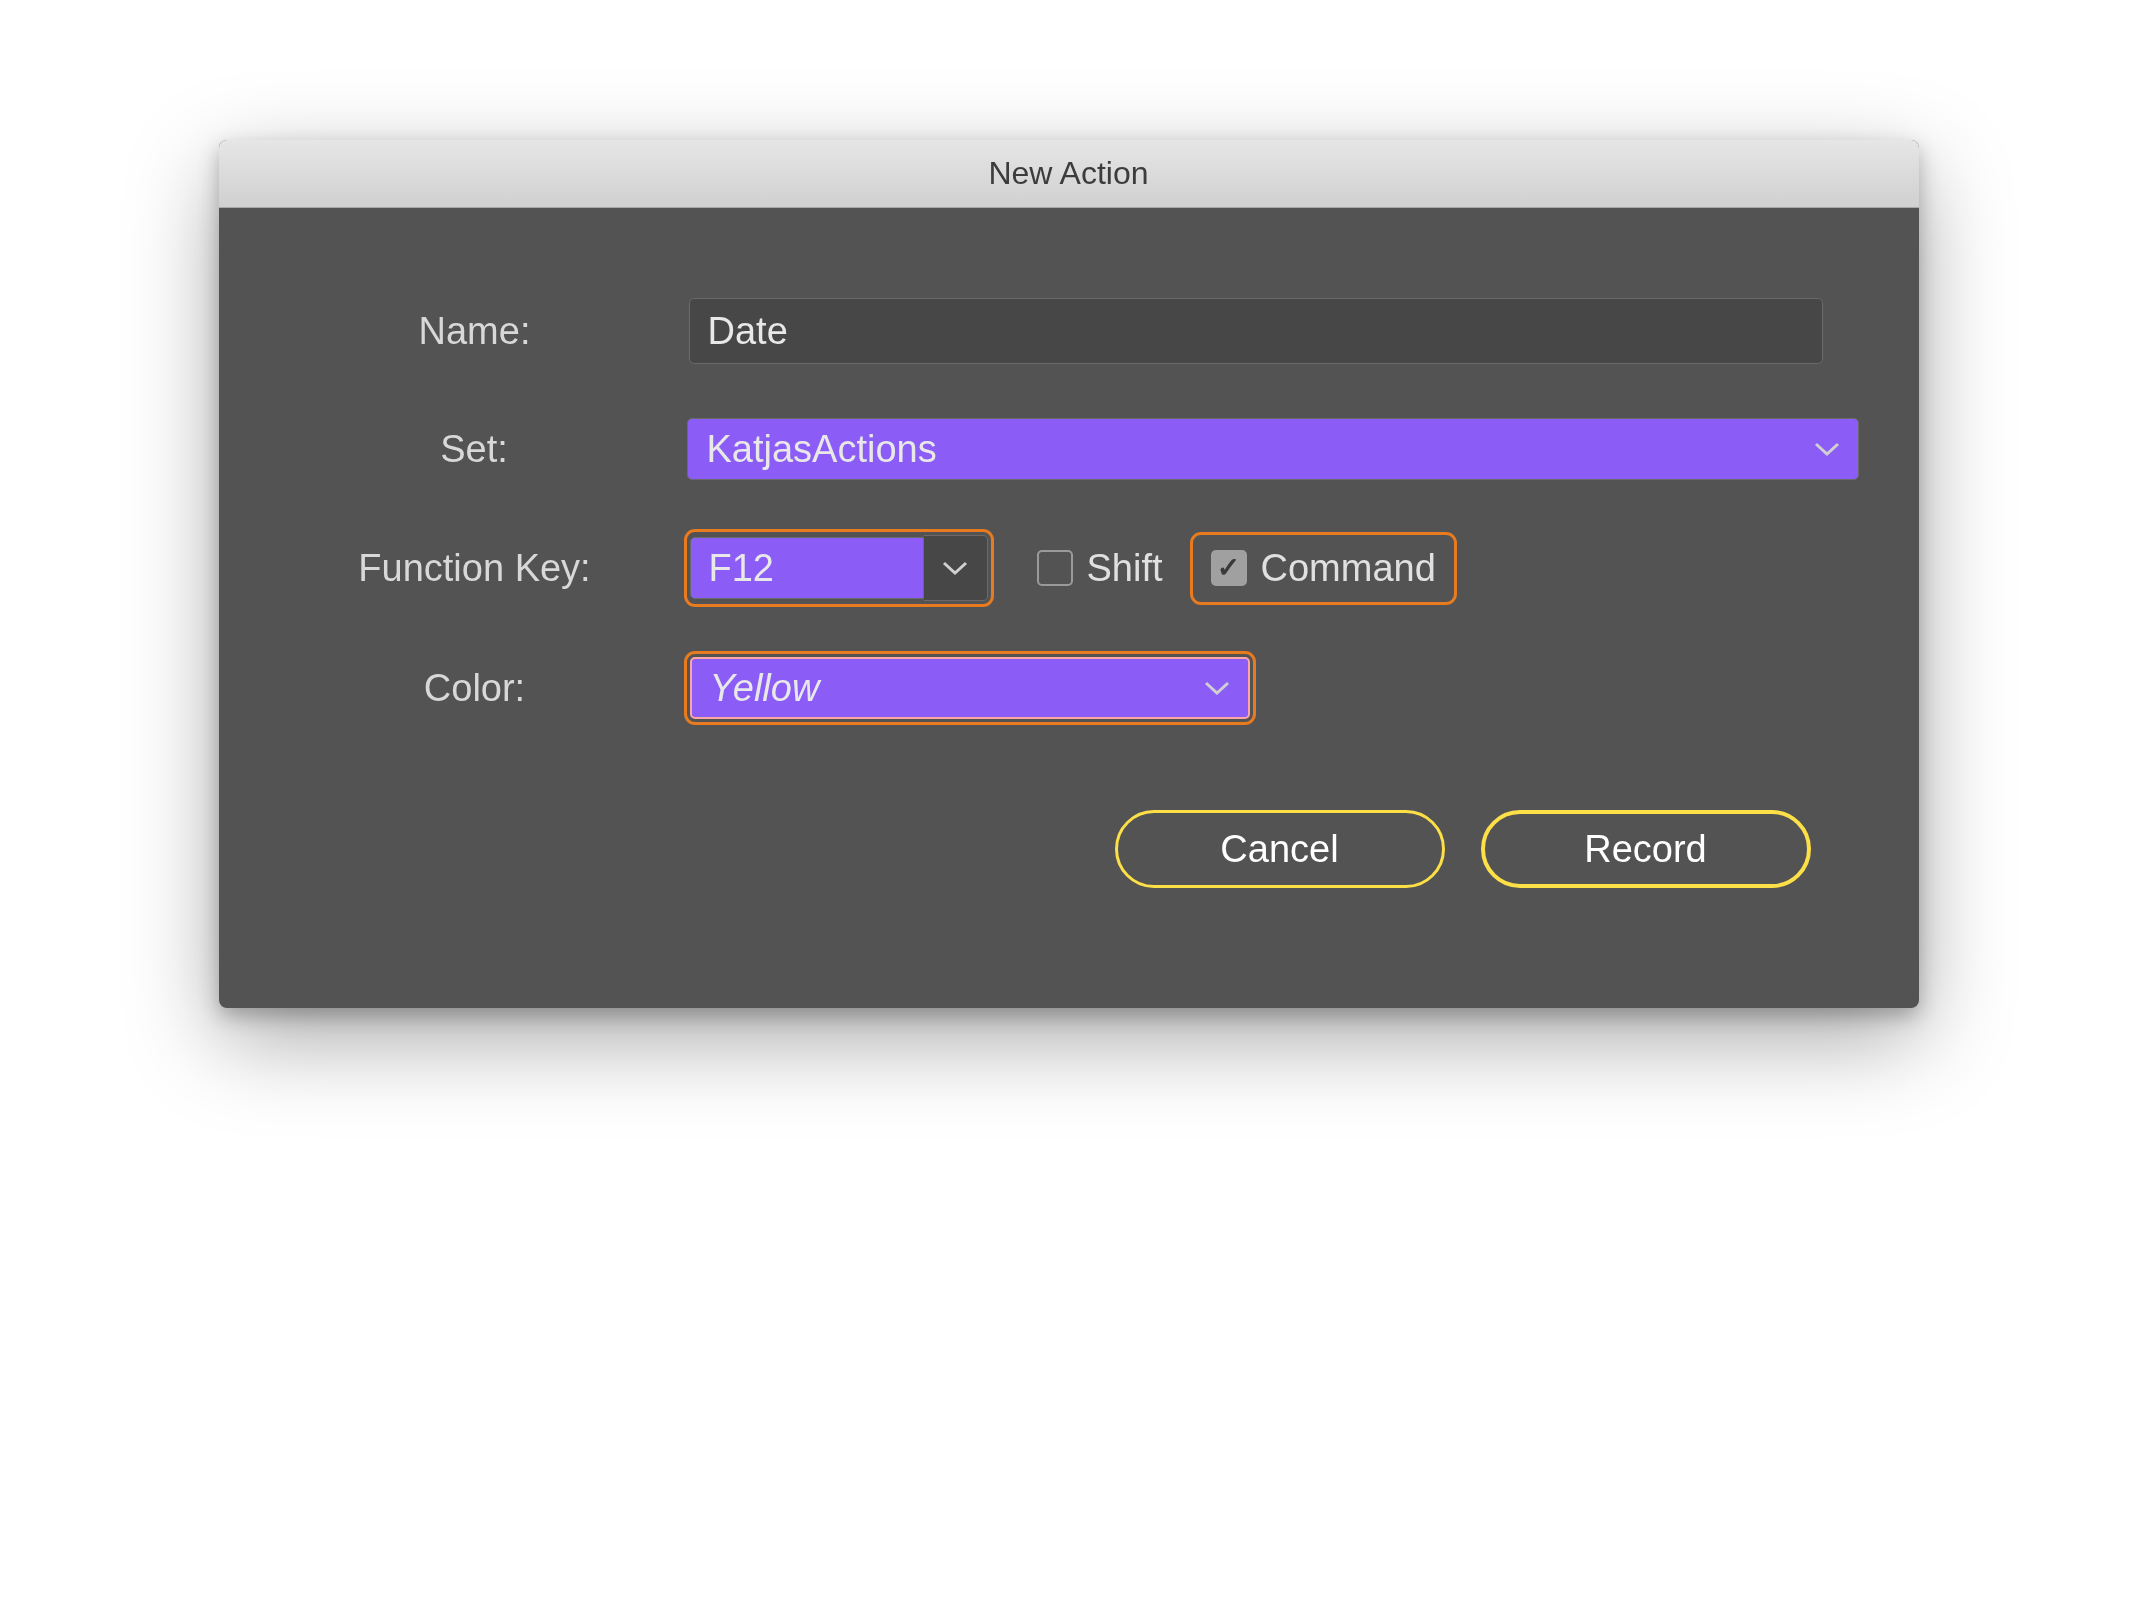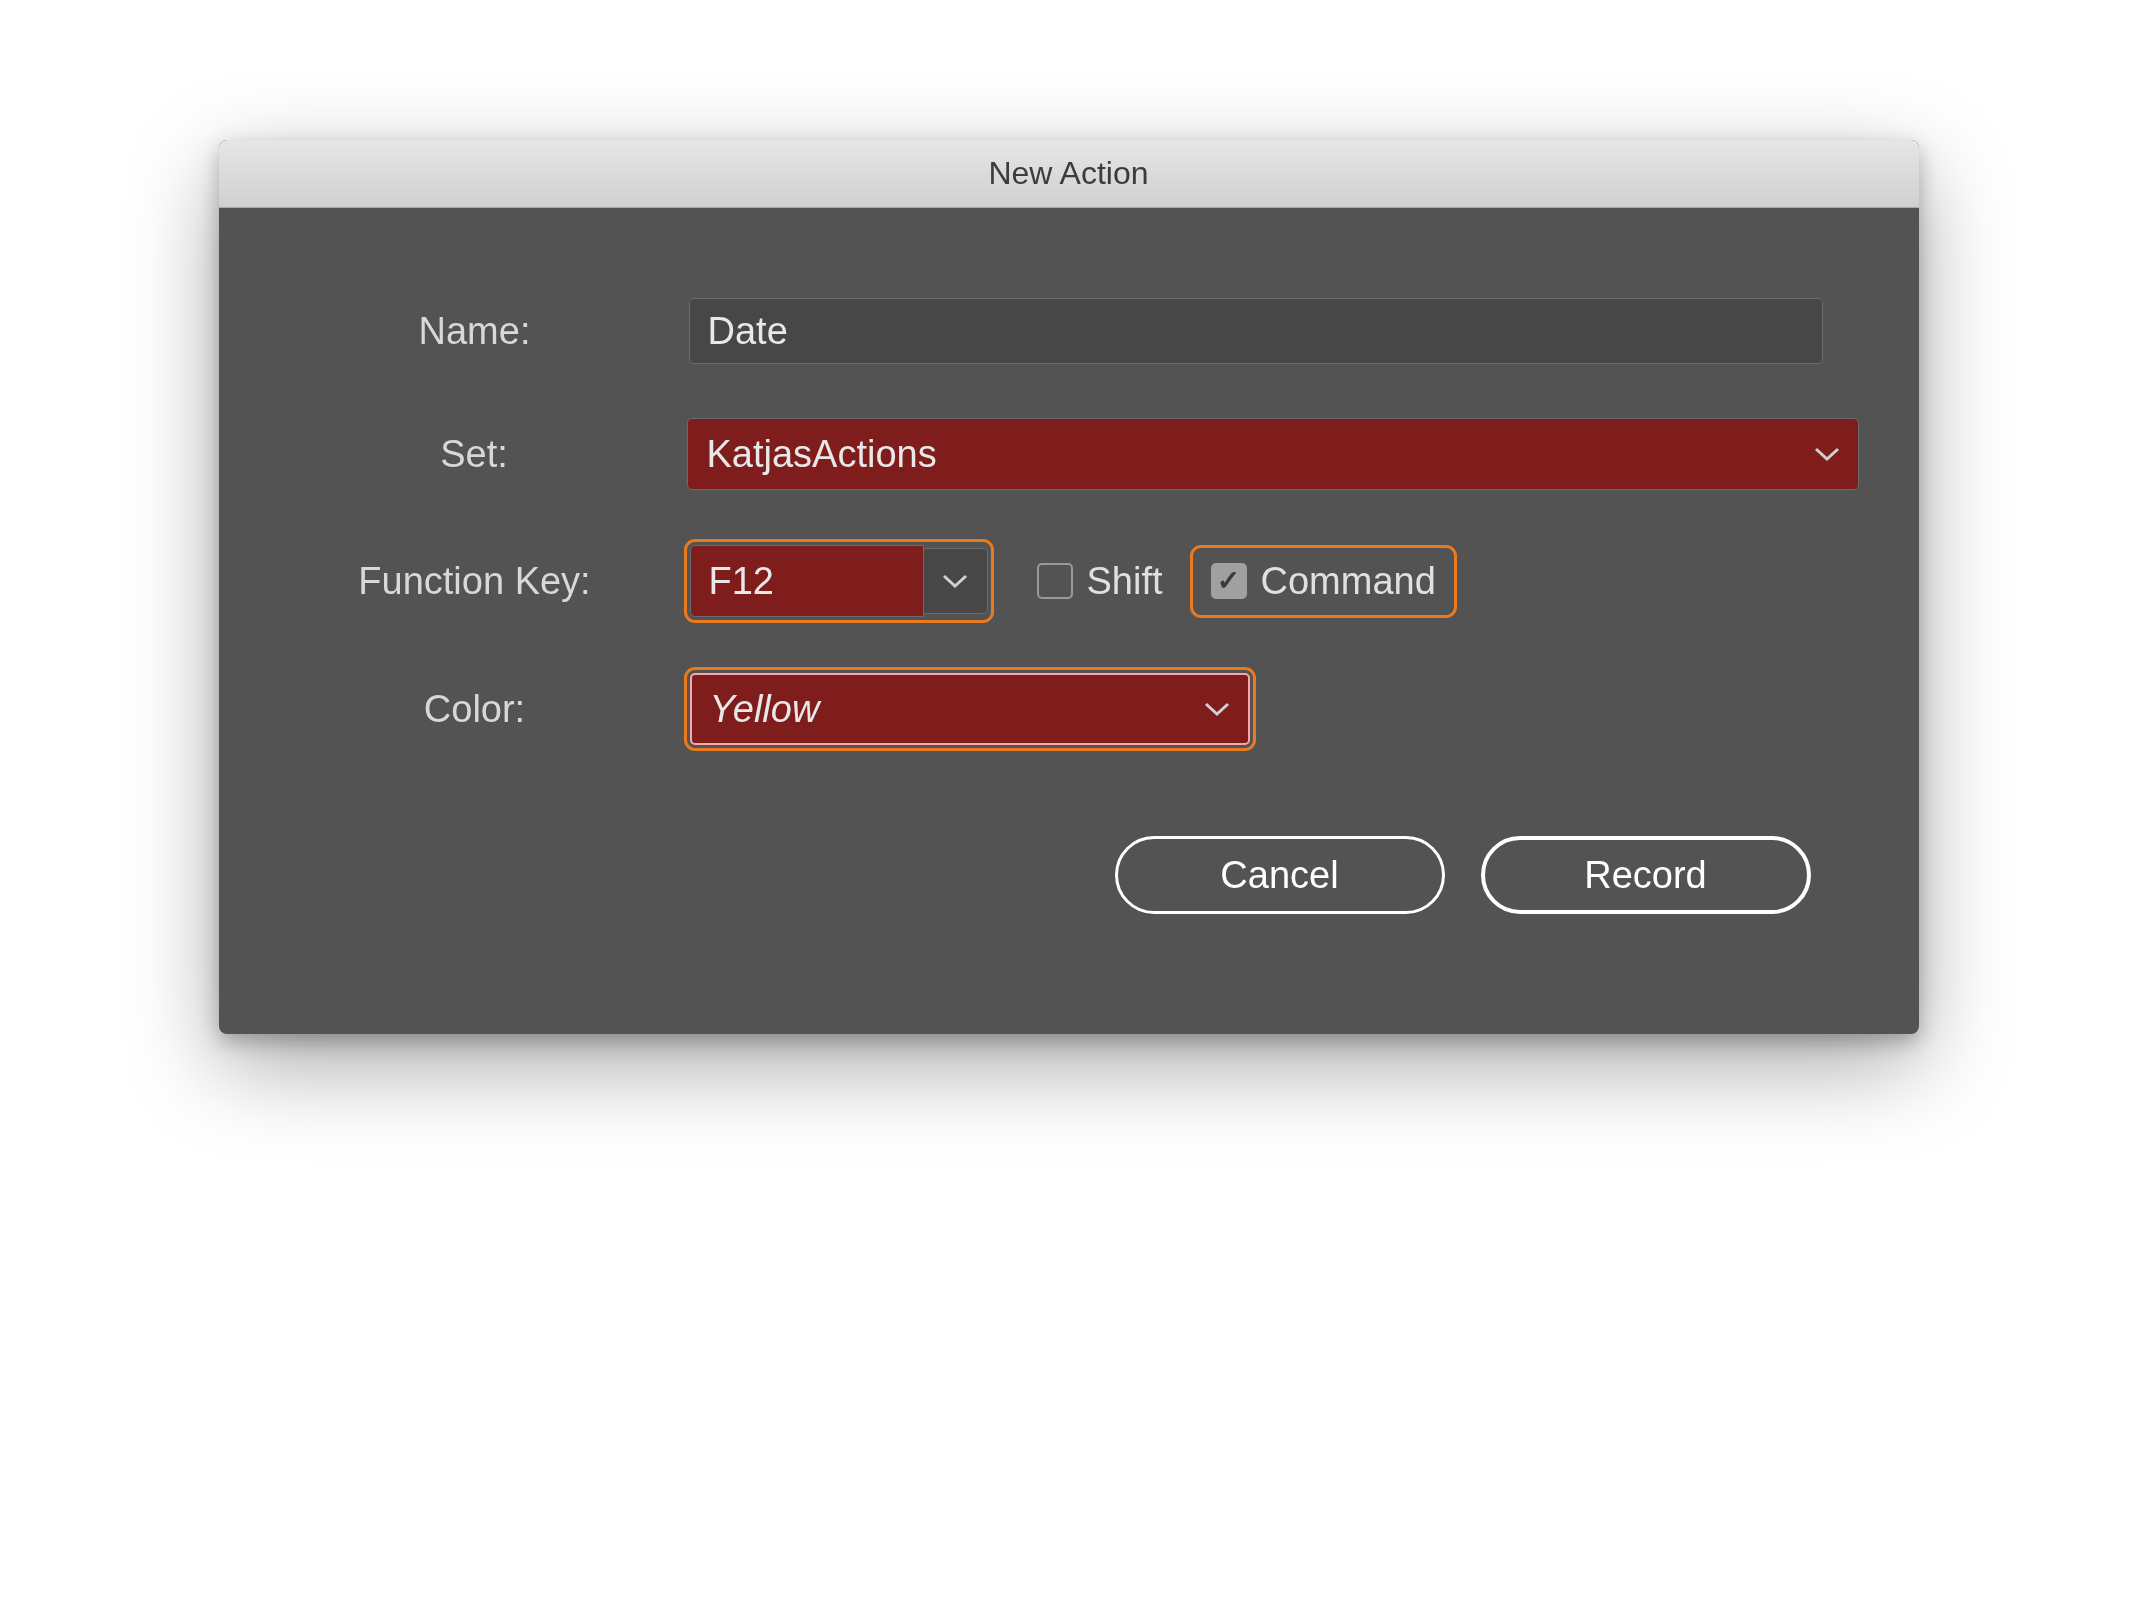--- a/index.html
+++ b/index.html
@@ -62,22 +62,22 @@
       background: #474747;
       border: 1px solid #6a6a6a;
       border-radius: 5px;
       color: #e8e8e8;
       font-size: 38px;
       padding: 0 18px;
       outline: none;
       margin-right: 36px;
     }
     .select {
-      height: 72px;
-      background: #7f1d1d;
+      height: 62px;
+      background: #8b5cf6;
       border: 1px solid #6a6a6a;
       border-radius: 5px;
       color: #e8e8e8;
       font-size: 38px;
       padding: 0 64px 0 18px;
       display: flex;
       align-items: center;
       position: relative;
       cursor: pointer;
     }
@@ -175,21 +175,21 @@
     .button-row {
       display: flex;
       justify-content: flex-end;
       gap: 36px;
       padding-right: 48px;
       padding-bottom: 70px;
     }
     .pill-button {
       height: 78px;
       min-width: 330px;
-      border: 3px solid #ffffff;
+      border: 3px solid #fde047;
       border-radius: 60px;
       background: transparent;
       color: #ffffff;
       font-size: 38px;
       font-weight: 400;
       display: flex;
       align-items: center;
       justify-content: center;
       cursor: pointer;
     }

